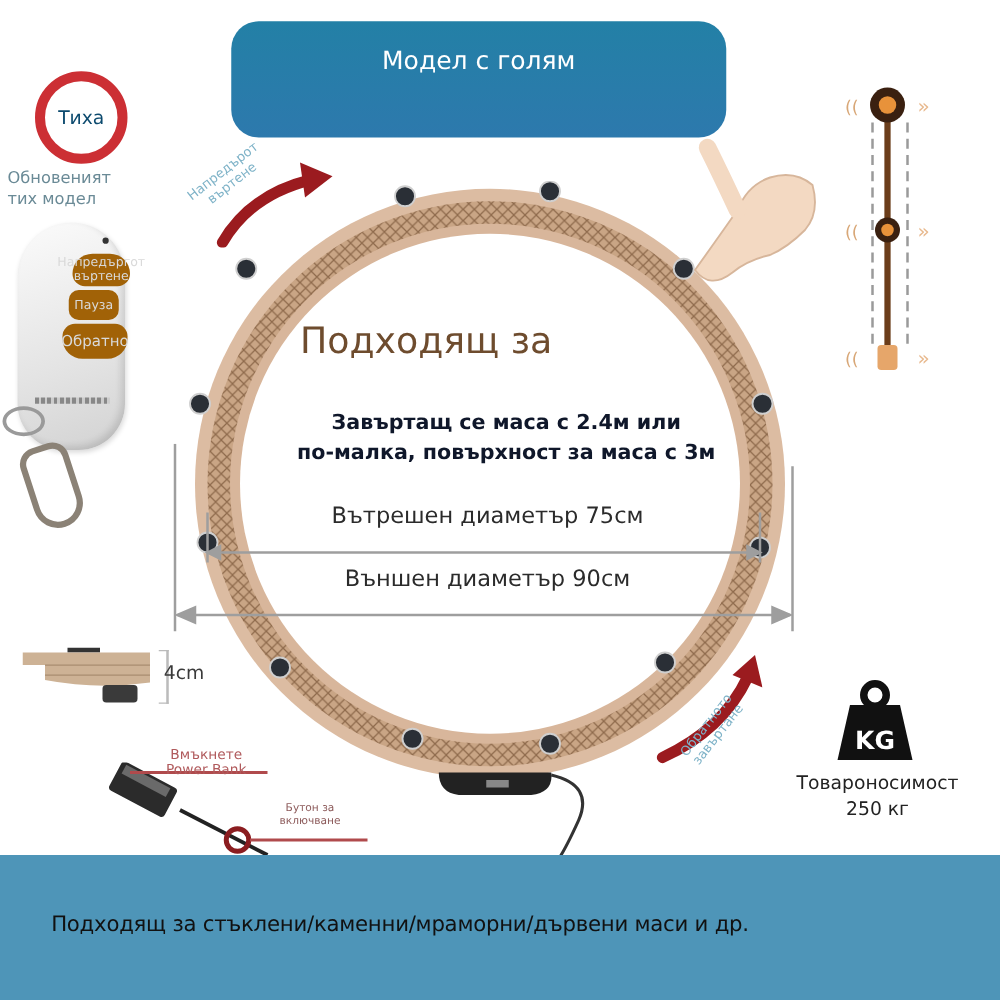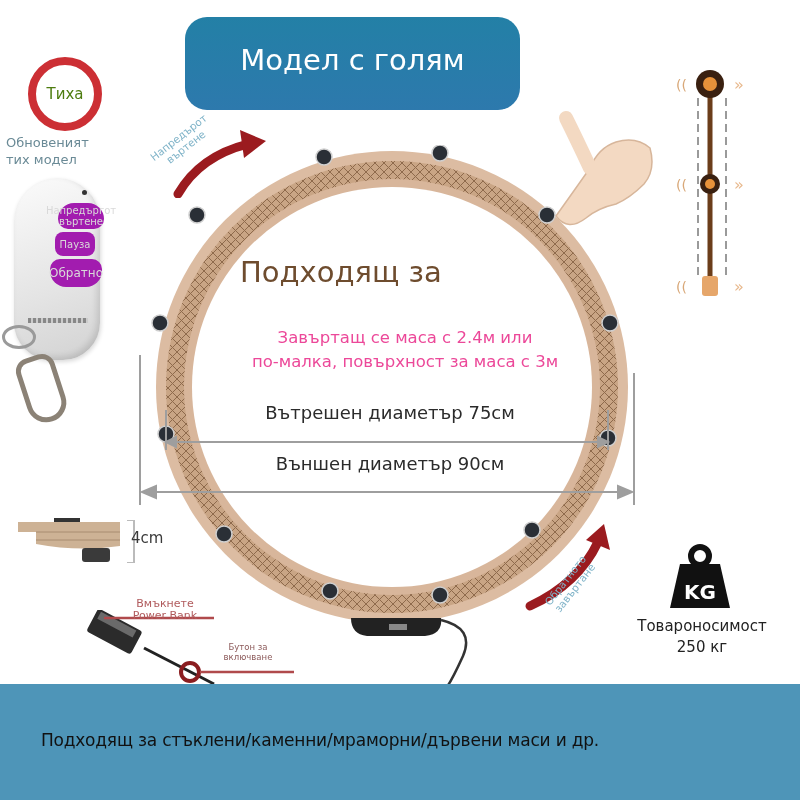--- a/index.html
+++ b/index.html
@@ -1,47 +1,47 @@
 <!DOCTYPE html>
 <html><head>
 <meta charset="utf-8">
 <style>
   * { box-sizing: border-box; margin: 0; padding: 0; }
   html, body { width: 800px; height: 800px; overflow: hidden; background: #ffffff; }
   body { position: relative; font-family: "DejaVu Sans", sans-serif; }
 
   .title-banner {
-    position: absolute; left: 185px; top: 17px; width: 335px; height: 93px;
+    position: absolute; left: 185px; top: 17px; width: 396px; height: 93px;
     background: linear-gradient(180deg, #2380a6 0%, #2d79ad 100%);
     border-radius: 22px;
     color: #fff; text-align: center;
-    font-size: 29px; line-height: 38px; padding-top: 24px;
+    font-size: 20px; line-height: 38px; padding-top: 12px;
   }
   .title-banner span { display: block; }
 
   .quiet-badge {
     position: absolute; left: 28px; top: 57px; width: 74px; height: 74px;
     border: 8px solid #cc2f34; border-radius: 50%;
     display: flex; align-items: center; justify-content: center;
-    color: #4d7c0f; font-size: 15px;
+    color: #0c4a6e; font-size: 15px;
   }
   .quiet-caption {
     position: absolute; left: 6px; top: 134px; width: 120px; text-align: left;
     color: #6a8a96; font-size: 13px; line-height: 17px;
   }
 
   .remote {
     position: absolute; left: 14px; top: 178px; width: 86px; height: 182px;
     background: linear-gradient(160deg, #fbfbfb 0%, #e4e4e4 60%, #d2d2d2 100%);
     border-radius: 44px 44px 38px 38px;
     box-shadow: inset -3px -3px 6px rgba(0,0,0,0.12), 1px 2px 4px rgba(0,0,0,0.15);
   }
   .remote-led { position: absolute; left: 82px; top: 190px; width: 5px; height: 5px; border-radius: 50%; background: #333; }
   .remote-btn {
-    position: absolute; background: #a21caf; color: #d9d9d9;
+    position: absolute; background: #a16207; color: #d9d9d9;
     font-size: 10px; text-align: center; border-radius: 14px;
     display: flex; align-items: center; justify-content: center; line-height: 11px;
   }
   .remote-btn.b1 { left: 58px; top: 203px; width: 46px; height: 26px; border-radius: 16px 16px 10px 10px; }
   .remote-btn.b2 { left: 55px; top: 232px; width: 40px; height: 24px; border-radius: 8px; }
   .remote-btn.b3 { left: 50px; top: 259px; width: 52px; height: 28px; border-radius: 10px 10px 16px 16px; font-size: 12px; }
   .remote-strip { position: absolute; left: 28px; top: 318px; width: 60px; height: 5px; background: repeating-linear-gradient(90deg,#888 0 3px,#ccc 3px 5px); }
   .keyring { position: absolute; left: 2px; top: 325px; width: 34px; height: 24px; border: 3px solid #9a9a9a; border-radius: 50%; }
   .clasp { position: absolute; left: 22px; top: 355px; width: 40px; height: 68px; border: 5px solid #8b8276; border-radius: 20px 20px 30px 30px; transform: rotate(-18deg); }
 
@@ -50,21 +50,21 @@
   .rev-text { left: 540px; top: 572px; transform: rotate(-52deg); }
 
   .ring-wrap { position: absolute; left: 150px; top: 145px; width: 484px; height: 484px; }
 
   .suitable-title {
     position: absolute; left: 240px; top: 255px; width: 300px; 
     color: #6e4c2e; font-size: 29px;
   }
   .suitable-desc {
     position: absolute; left: 200px; top: 326px; width: 410px; text-align: center;
-    color: #ec4899; font-size: 16.5px; line-height: 24px;
+    color: #0f172a; font-size: 16.5px; line-height: 24px; font-weight: bold;
   }
   .dim-text { position: absolute; color: #2b2b2b; font-size: 18px; text-align: center; }
   .dim-inner { left: 200px; top: 402px; width: 380px; }
   .dim-outer { left: 200px; top: 453px; width: 380px; }
 
   .side-view { position: absolute; left: 18px; top: 518px; }
   .height-label { position: absolute; left: 131px; top: 529px; font-size: 15px; color: #3a3a3a; }
   .height-bracket { position: absolute; left: 127px; top: 520px; width: 8px; height: 43px; border-top: 1px solid #bbb; border-bottom: 1px solid #bbb; border-right: 2px solid #bbb; }
 
   .pb-label { position: absolute; left: 120px; top: 598px; width: 90px; text-align: center; color: #b05a5c; font-size: 11px; line-height: 12px; }

